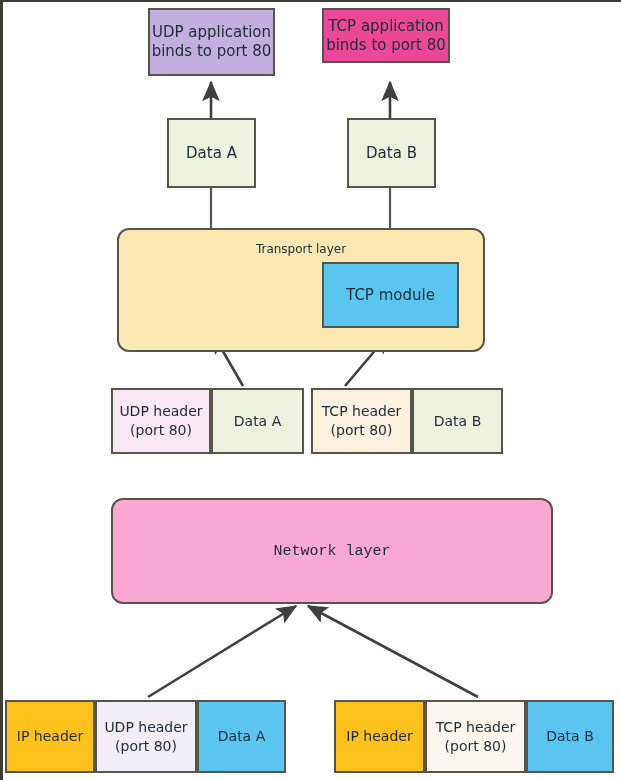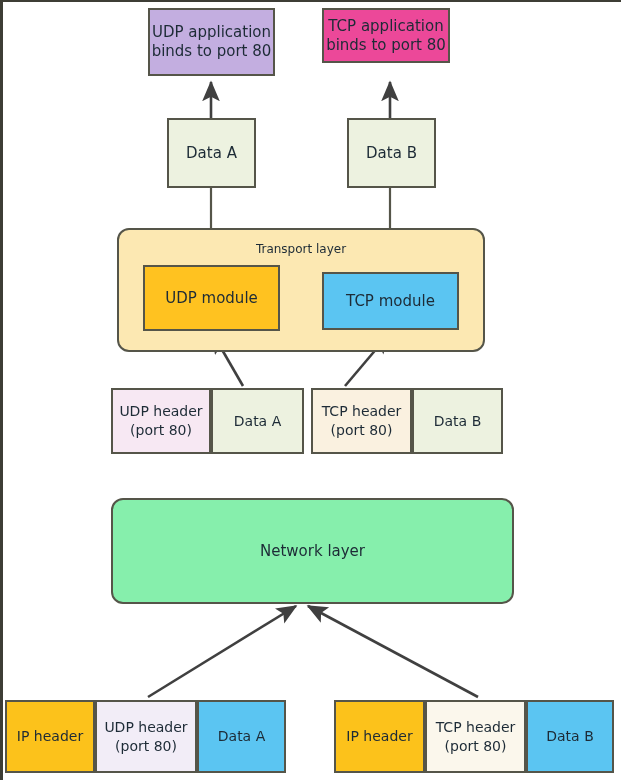--- a/index.html
+++ b/index.html
@@ -95,35 +95,34 @@
 binds to port 80</div>
 
   <div class="box" style="left:167px; top:118px; width:89px; height:70px; background:#edf2e0;">Data A</div>
 
   <div class="box" style="left:347px; top:118px; width:89px; height:70px; background:#edf2e0;">Data B</div>
 
   <div class="box rounded" style="left:117px; top:228px; width:368px; height:124px; background:#fce8b2; display:block;">
     <span class="label-top" style="top:10px;">Transport layer</span>
   </div>
 
-  <div class="box" style="left:143px; top:265px; width:137px; height:66px; background:#ffc220;">UDP module</div>
 
-  <div class="box" style="left:322px; top:272px; width:137px; height:58px; background:#5bc5f2;">TCP module</div>
+  <div class="box" style="left:322px; top:262px; width:137px; height:66px; background:#5bc5f2;">TCP module</div>
 
   <div class="box" style="left:111px; top:388px; width:100px; height:66px; background:#f7e8f3; font-size:14px;">UDP header
 (port 80)</div>
 
   <div class="box" style="left:211px; top:388px; width:93px; height:66px; background:#edf2e0; font-size:14px;">Data A</div>
 
   <div class="box" style="left:311px; top:388px; width:101px; height:66px; background:#faf1e0; font-size:14px;">TCP header
 (port 80)</div>
 
   <div class="box" style="left:412px; top:388px; width:91px; height:66px; background:#edf2e0; font-size:14px;">Data B</div>
 
-  <div class="box rounded" style="left:111px; top:498px; width:403px; height:106px; background:#86efac;">Network layer</div>
+  <div class="box rounded" style="left:111px; top:498px; width:442px; height:106px; background:#f9a8d4;font-family:Liberation Mono, monospace;">Network layer</div>
 
   <div class="box" style="left:5px; top:700px; width:90px; height:73px; background:#fcc21b; font-size:14px;">IP header</div>
 
   <div class="box" style="left:95px; top:700px; width:102px; height:73px; background:#f2edf7; font-size:14px;">UDP header
 (port 80)</div>
 
   <div class="box" style="left:197px; top:700px; width:89px; height:73px; background:#5bc5f2; font-size:14px;">Data A</div>
 
   <div class="box" style="left:334px; top:700px; width:91px; height:73px; background:#fcc21b; font-size:14px;">IP header</div>
 

